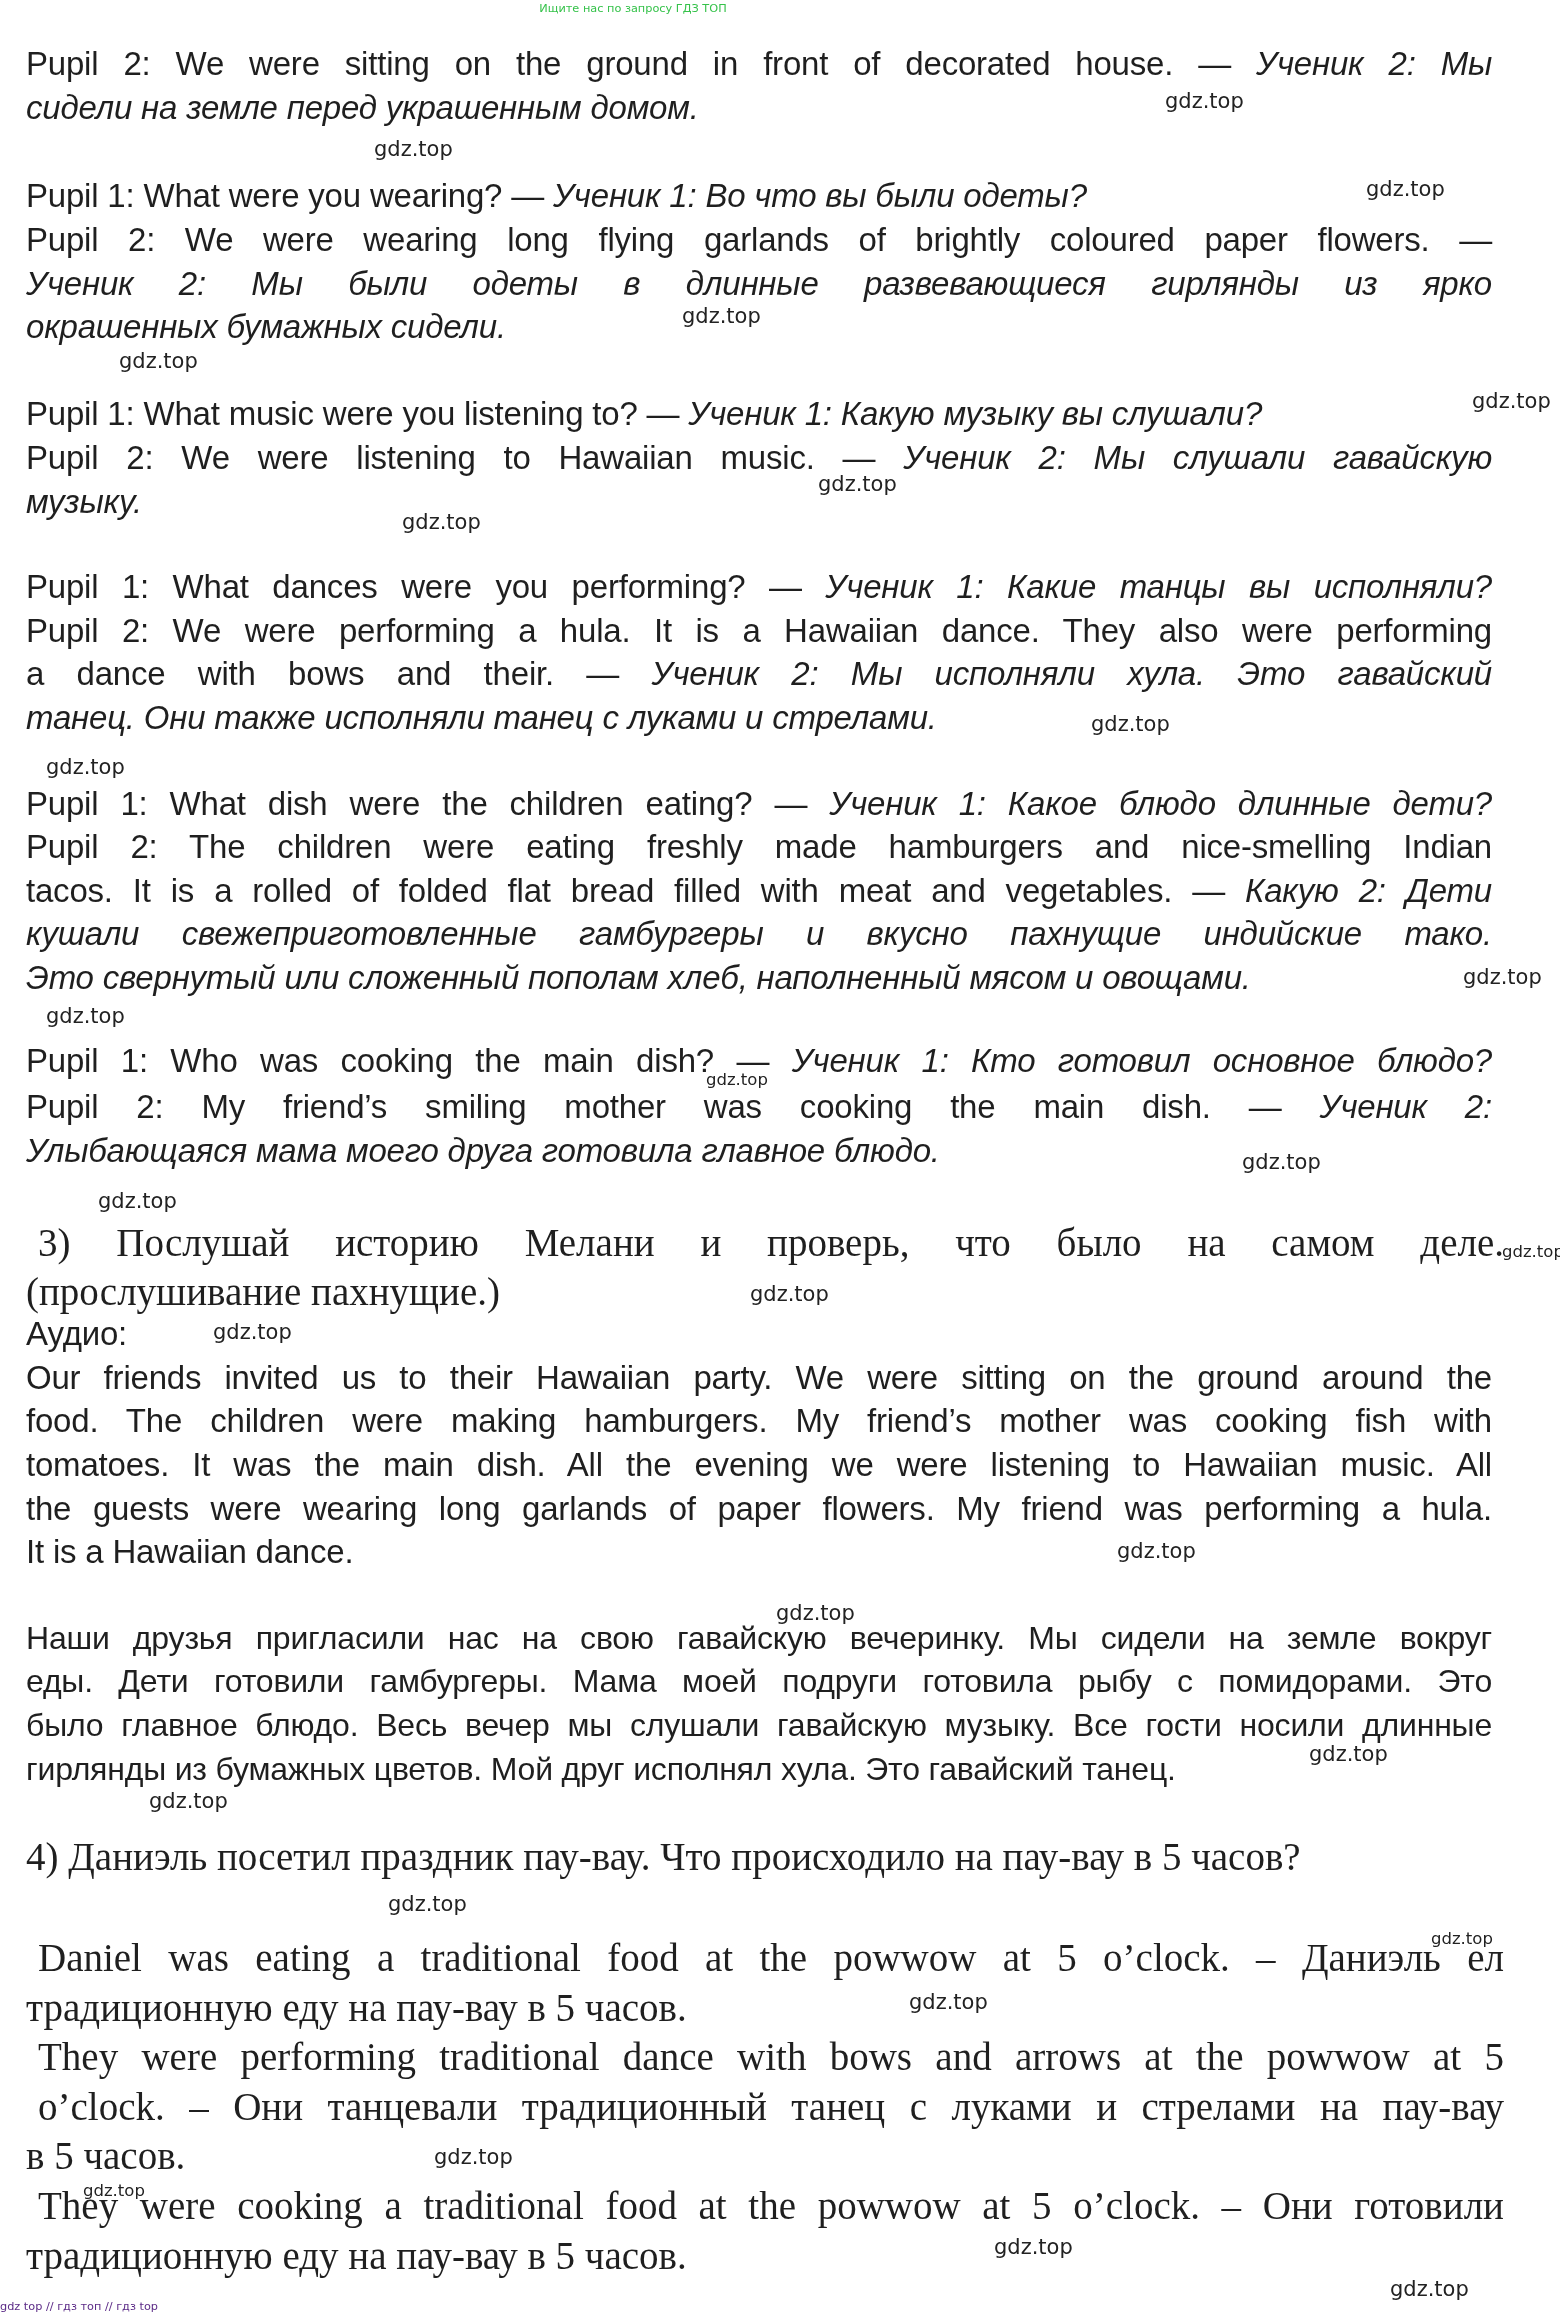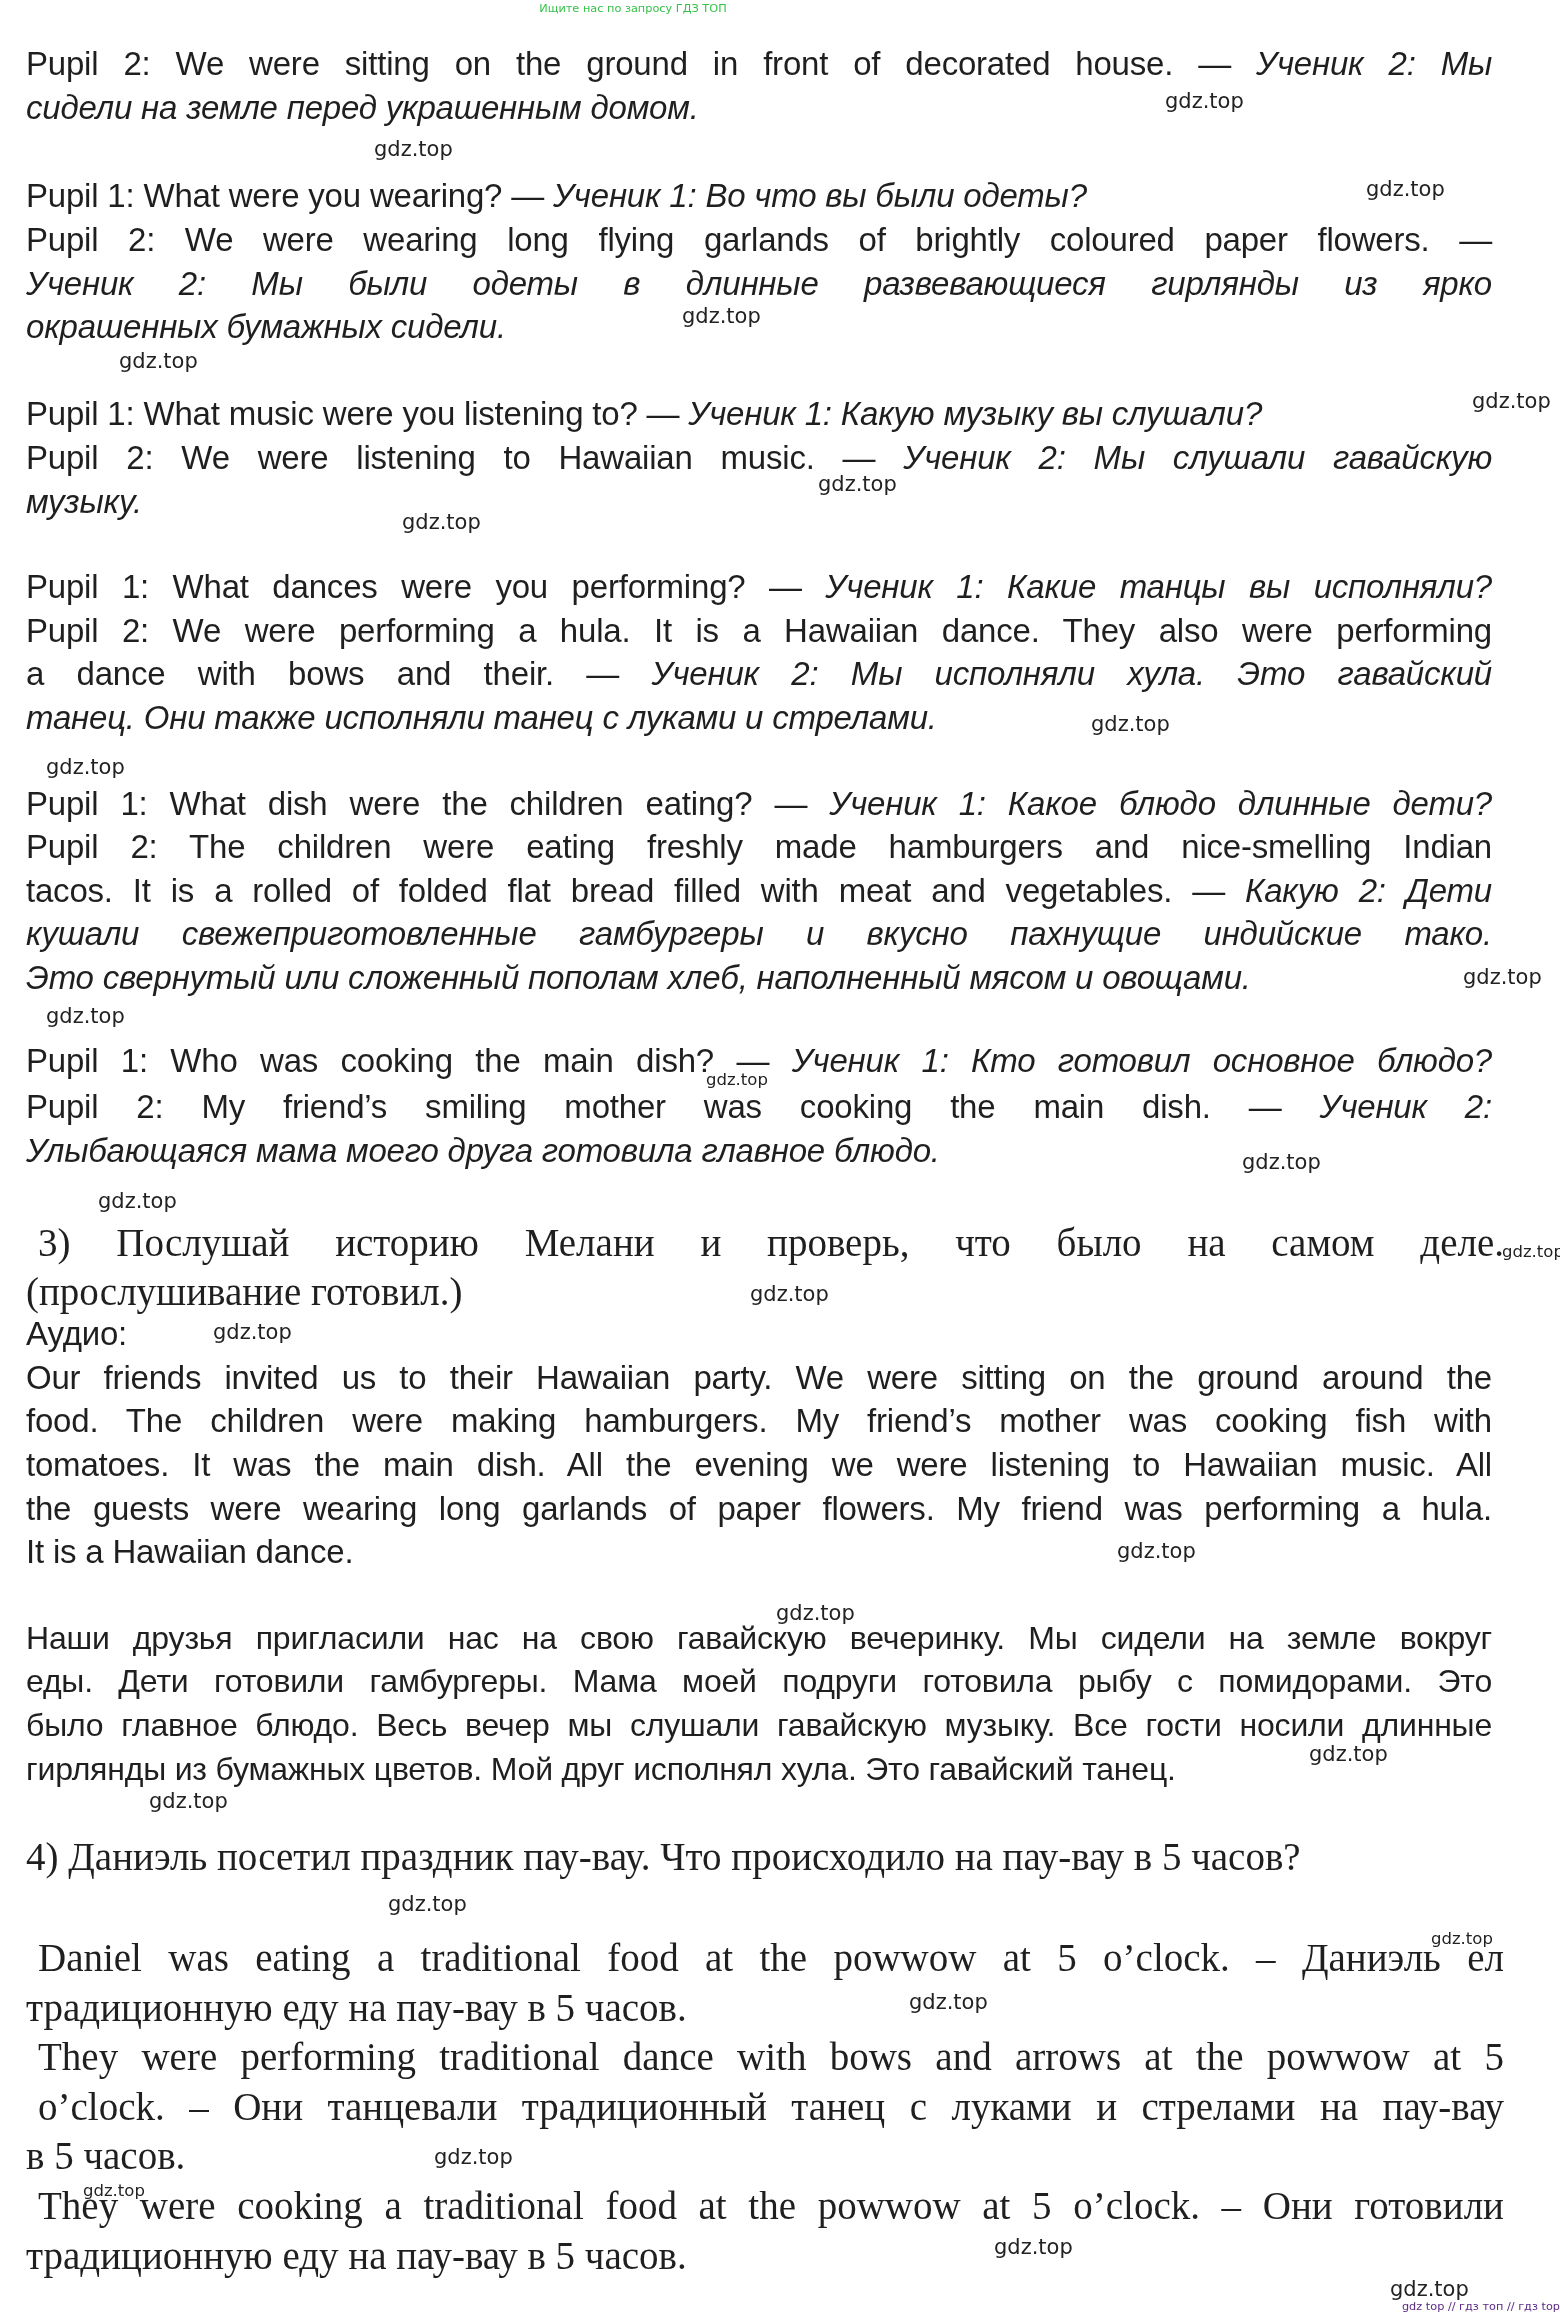--- a/index.html
+++ b/index.html
@@ -1,19 +1,19 @@
 <!DOCTYPE html>
 <html style="font-size:12px"><head>
 <meta charset="utf-8">
 <style>
   html, body { margin: 0; padding: 0; background: #ffffff; }
   body { width: 1560px; height: 2319px; position: relative; overflow: hidden; color: #1f1f1f; }
   .abs { position: absolute; }
   .top-banner { left: 0; top: 1.5px; width: 1266px; text-align: center; font-family: "DejaVu Sans", sans-serif; font-size: 11.3px; color: #35c24a; }
-  .bottom-banner { left: 0; top: 2300px; width: 1560px; text-align: right; font-family: "DejaVu Sans", sans-serif; font-size: 11.3px; color: #5b2a86; }
+  .bottom-banner { left: 0; top: 2300px; width: 1560px; text-align: left; font-family: "DejaVu Sans", sans-serif; font-size: 11.3px; color: #5b2a86; }
   .sans-line { left: 26px; width: 1466px; font-family: "Liberation Sans", sans-serif; font-size: 33px; line-height: 44px; white-space: nowrap; letter-spacing: -0.2px; }
   .sans-line.just { text-align: justify; text-align-last: justify; white-space: normal; }
   .serif-line { left: 26px; width: 1466px; font-family: "Liberation Serif", serif; font-size: 39px; line-height: 50px; white-space: nowrap; }
   .serif-line.just { text-align: justify; text-align-last: justify; white-space: normal; margin-left: 12px; }
   .it { font-style: italic; }
   .wm { font-family: "DejaVu Sans", sans-serif; font-size: 21px; color: #222; white-space: nowrap; }
   .wm.sm { font-size: 16.5px; }
 </style>
 </head>
 <body>
@@ -41,21 +41,21 @@
 <div class="abs sans-line just" style="top:825px">Pupil 2:  The children were eating freshly made hamburgers and nice-smelling Indian</div>
 <div class="abs sans-line just" style="top:869px"><span>tacos. It is a rolled of folded flat bread filled with meat and vegetables. — </span><span class="it">Какую 2: Дети</span></div>
 <div class="abs sans-line it just" style="top:912px">кушали свежеприготовленные гамбургеры и вкусно пахнущие индийские тако.</div>
 <div class="abs sans-line it" style="top:956px">Это свернутый или сложенный пополам хлеб, наполненный мясом и овощами.</div>
 
 <div class="abs sans-line just" style="top:1039px"><span>Pupil 1: Who was cooking the main dish? — </span><span class="it">Ученик 1: Кто готовил основное блюдо?</span></div>
 <div class="abs sans-line just" style="top:1085px"><span>Pupil 2:  My friend’s smiling mother was cooking the main dish. — </span><span class="it">Ученик 2:</span></div>
 <div class="abs sans-line it" style="top:1129px">Улыбающаяся мама моего друга готовила главное блюдо.</div>
 
 <div class="abs serif-line just" style="top:1218px">3) Послушай историю Мелани и проверь, что было на самом деле.</div>
-<div class="abs serif-line" style="top:1267px">(прослушивание готовил.)</div>
+<div class="abs serif-line" style="top:1267px">(прослушивание пахнущие.)</div>
 <div class="abs sans-line" style="top:1312px">Аудио:</div>
 <div class="abs sans-line just" style="top:1356px">Our friends invited us to their Hawaiian party. We were sitting on the ground around the</div>
 <div class="abs sans-line just" style="top:1399px">food. The children were making hamburgers. My friend’s mother was cooking fish with</div>
 <div class="abs sans-line just" style="top:1443px">tomatoes. It was the main dish. All the evening we were listening to Hawaiian music. All</div>
 <div class="abs sans-line just" style="top:1487px">the guests were wearing long garlands of paper flowers. My friend was performing a hula.</div>
 <div class="abs sans-line" style="top:1530px">It is a Hawaiian dance.</div>
 
 <div class="abs sans-line just" style="top:1616px;font-size:32px">Наши друзья пригласили нас на свою гавайскую вечеринку. Мы сидели на земле вокруг</div>
 <div class="abs sans-line just" style="top:1659px;font-size:32px">еды. Дети готовили гамбургеры. Мама моей подруги готовила рыбу с помидорами. Это</div>
 <div class="abs sans-line just" style="top:1703px;font-size:32px">было главное блюдо. Весь вечер мы слушали гавайскую музыку. Все гости носили длинные</div>

